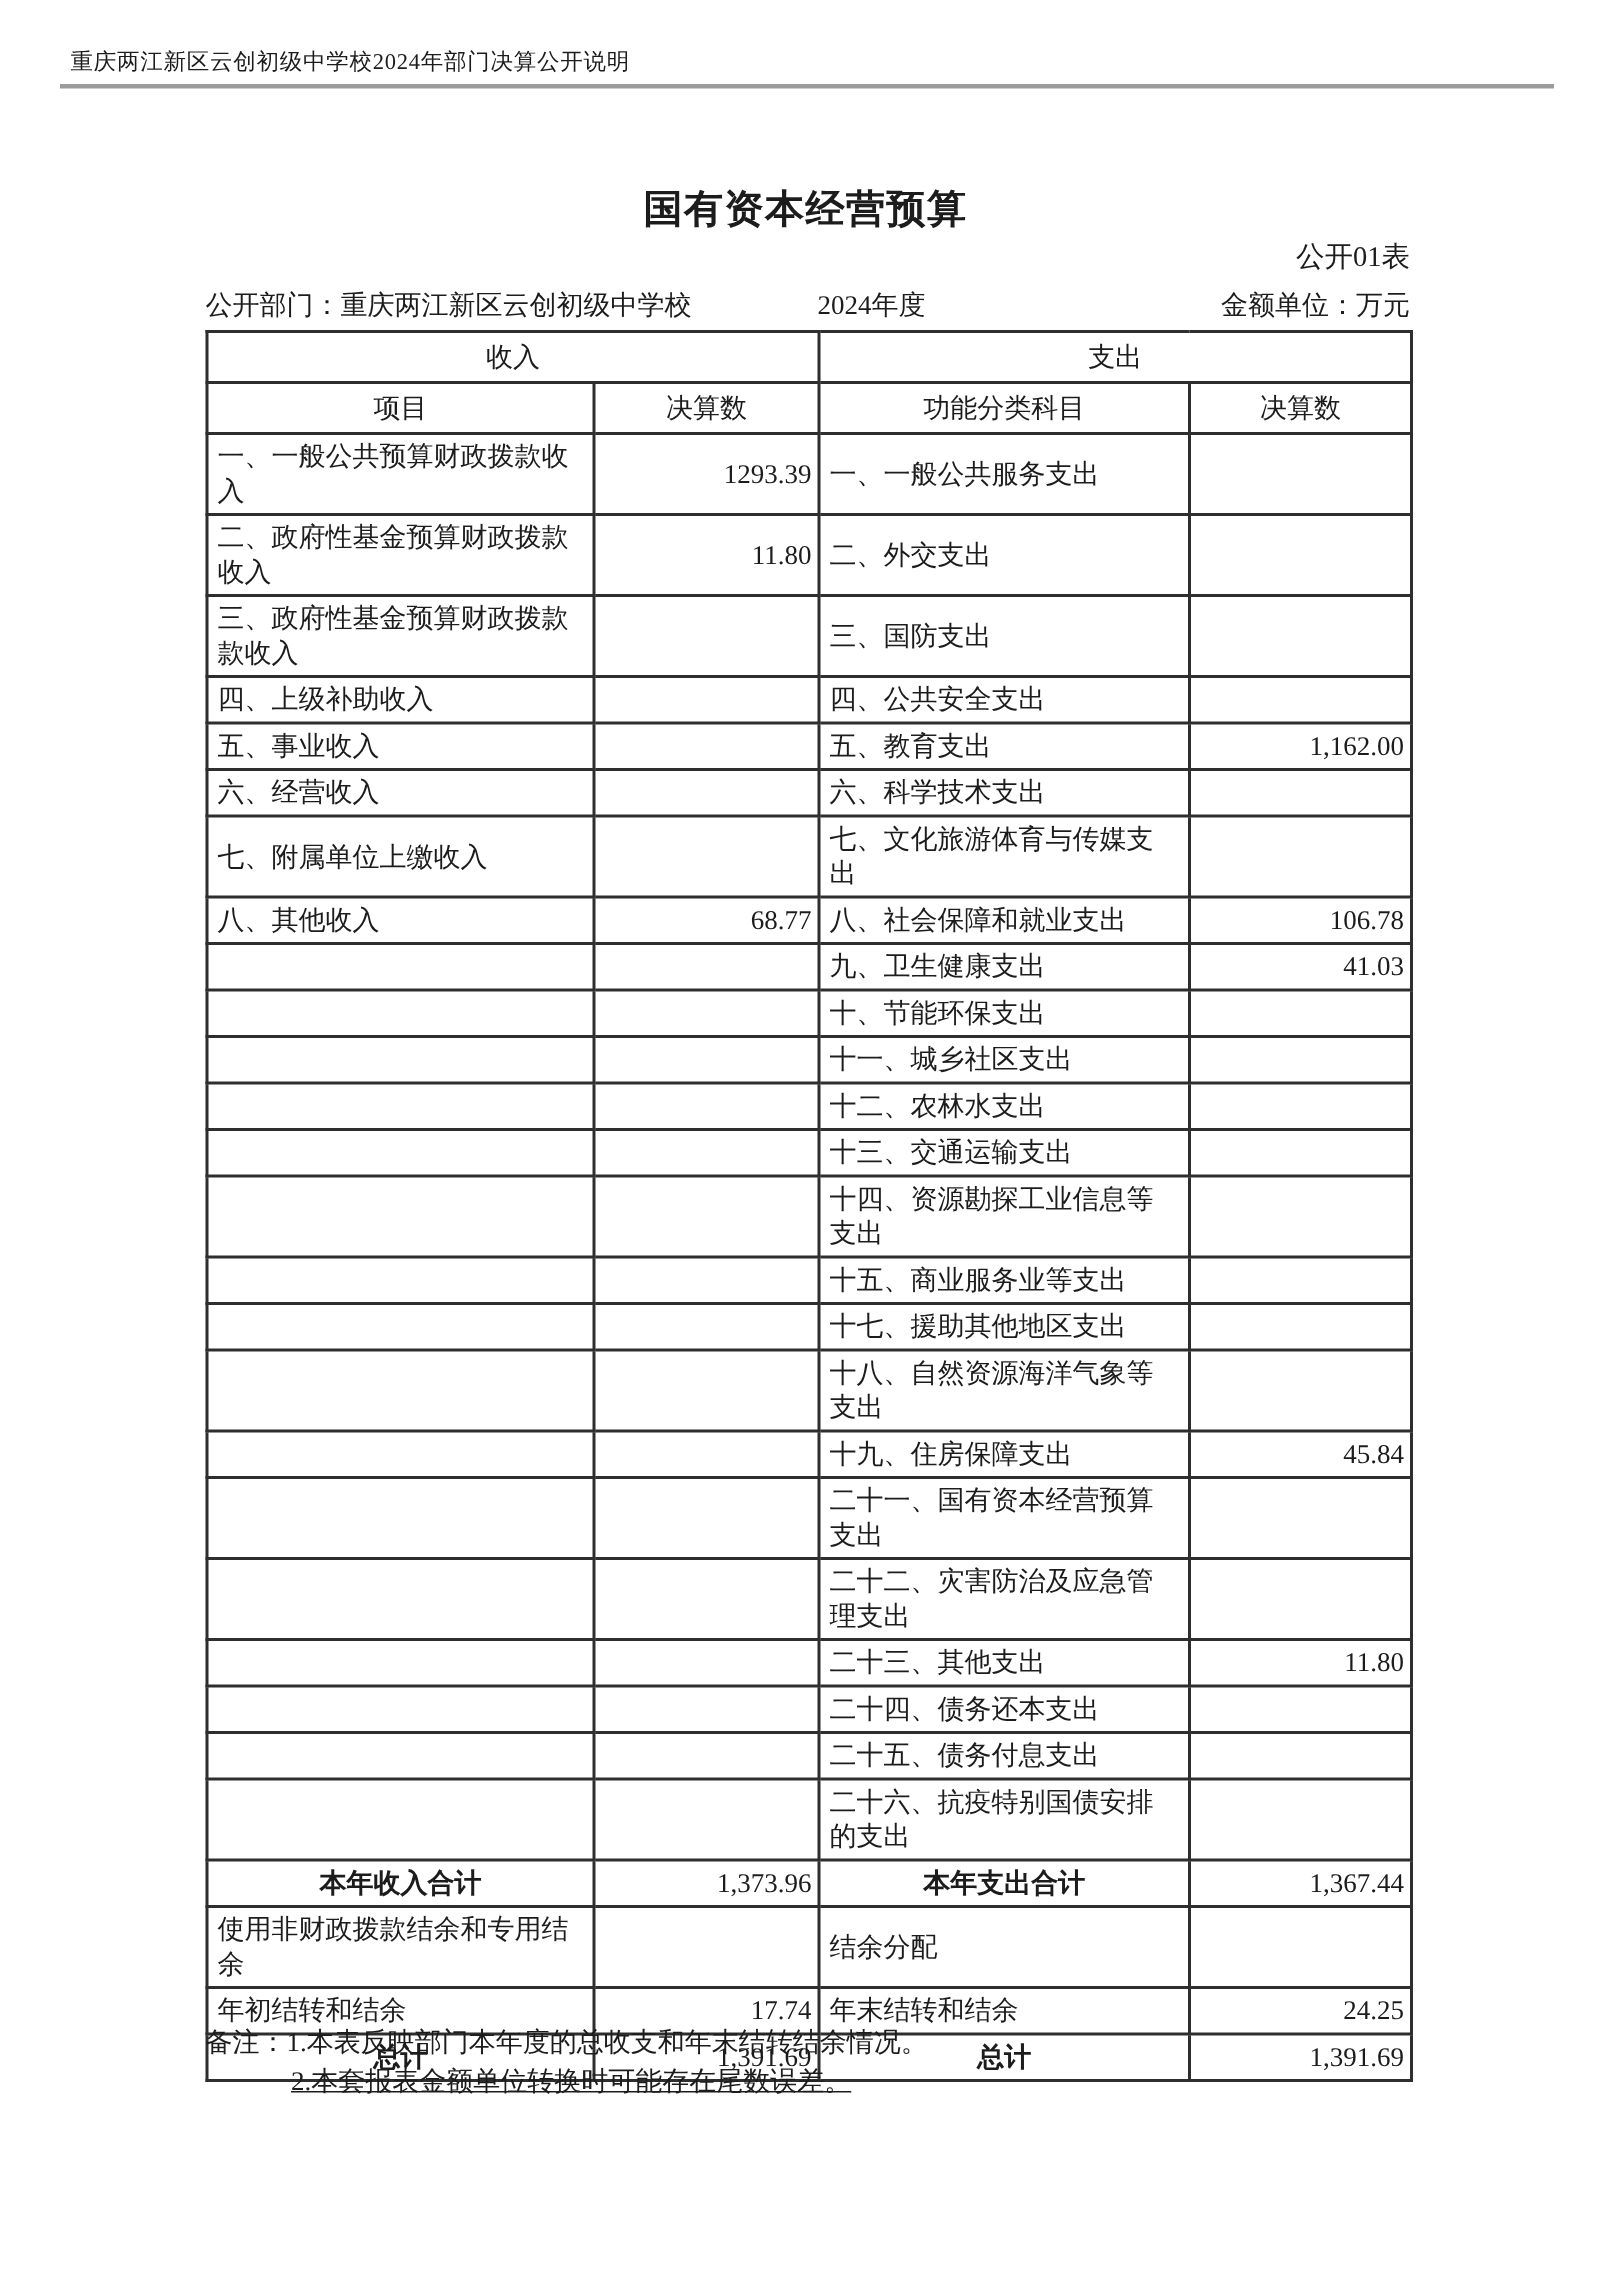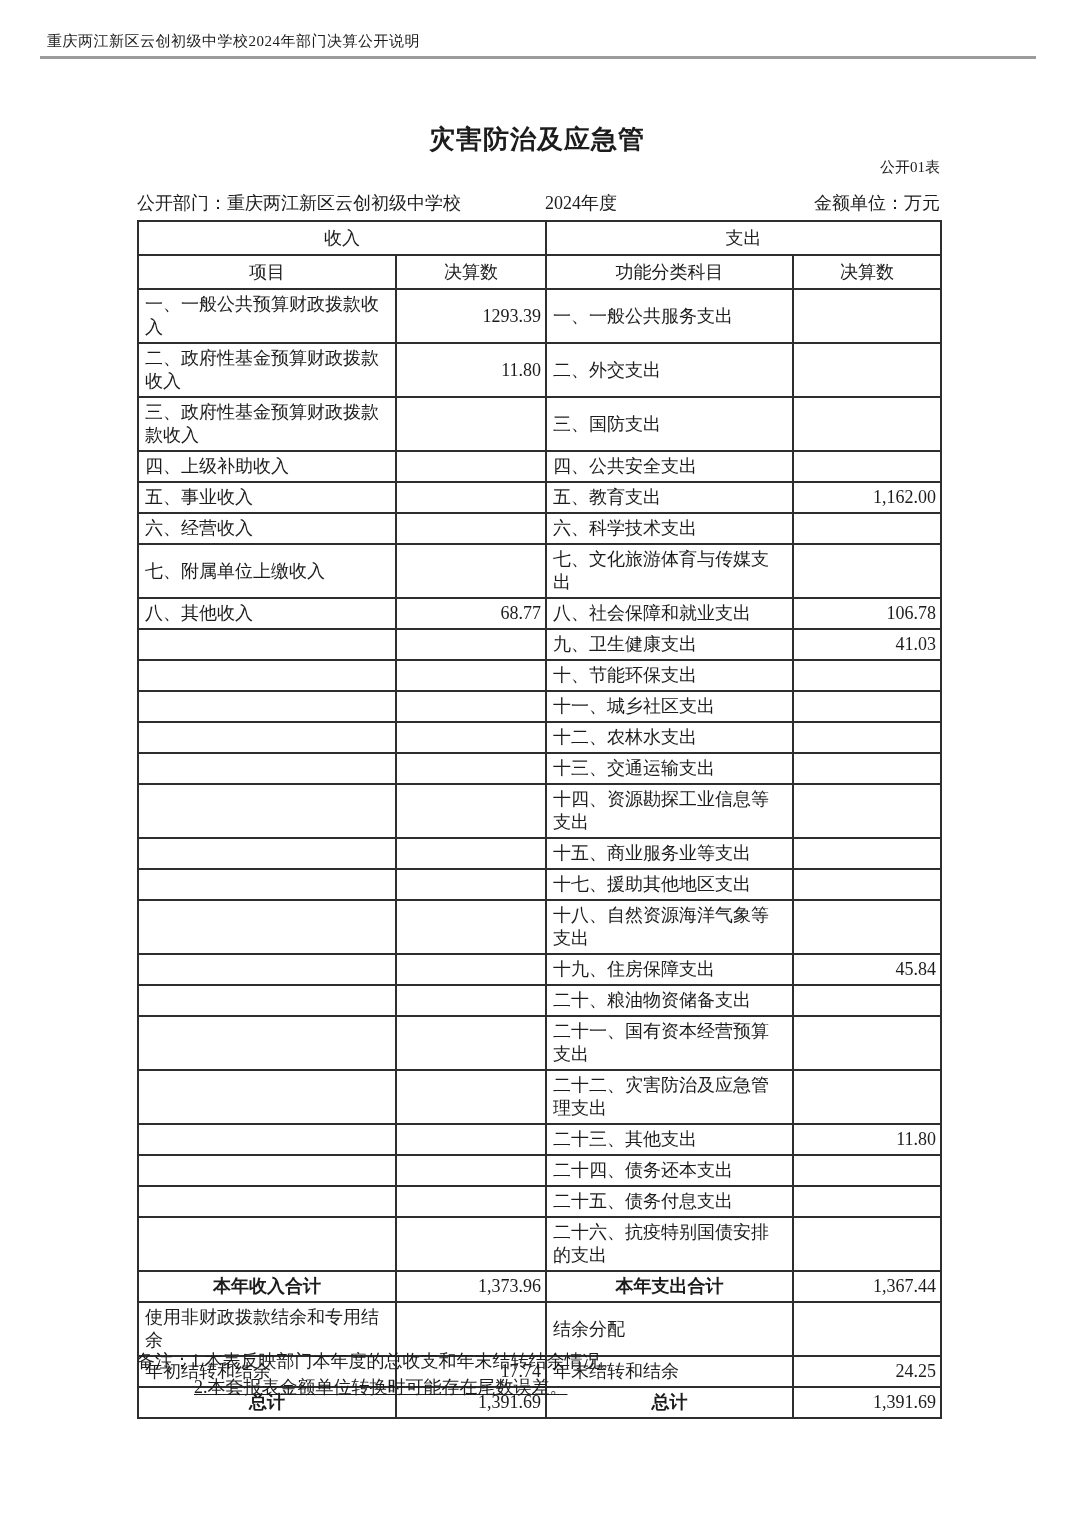--- a/index.html
+++ b/index.html
@@ -18,21 +18,21 @@
   .header-rule{
     position:absolute;top:56px;left:40px;width:996px;height:3px;
     background:#9c9c9c;border:none;margin:0;
   }
   .title{
     position:absolute;top:122px;left:0;width:100%;
     text-align:center;font-size:26px;font-weight:bold;margin:0;
     letter-spacing:1px;
   }
   .table-code{
-    position:absolute;top:158px;right:134px;font-size:15px;text-align:center;
+    position:absolute;top:158px;right:134px;font-size:19px;text-align:center;
   }
   .meta{
     position:absolute;top:191px;left:137px;width:803px;height:26px;
     font-size:18px;
   }
   .meta-dept{position:absolute;left:0;top:0;white-space:nowrap;}
   .meta-year{position:absolute;left:408px;top:0;white-space:nowrap;}
   .meta-unit{position:absolute;right:0;top:0;white-space:nowrap;}
   table.budget{
     position:absolute;top:220px;left:137px;width:803px;
@@ -68,21 +68,21 @@
   }
 </style>
 </head>
 <body>
 
 <div class="page">
 
   <div class="doc-header">重庆两江新区云创初级中学校2024年部门决算公开说明</div>
   <hr class="header-rule">
 
-  <h1 class="title">灾害防治及应急管</h1>
+  <h1 class="title">国有资本经营预算</h1>
 
   <div class="table-code">公开01表</div>
 
   <div class="meta">
     <span class="meta-dept">公开部门：重庆两江新区云创初级中学校</span>
     <span class="meta-year">2024年度</span>
     <span class="meta-unit">金额单位：万元</span>
   </div>
 
   <table class="budget">
@@ -215,26 +215,20 @@
         </tr>
         <tr>
           <td class="item"></td>
           <td class="value"></td>
           <td class="item">十九、住房保障支出</td>
           <td class="value">45.84</td>
         </tr>
         <tr>
           <td class="item"></td>
           <td class="value"></td>
-          <td class="item">二十、粮油物资储备支出</td>
-          <td class="value"></td>
-        </tr>
-        <tr>
-          <td class="item"></td>
-          <td class="value"></td>
           <td class="item">二十一、国有资本经营预算
 支出</td>
           <td class="value"></td>
         </tr>
         <tr>
           <td class="item"></td>
           <td class="value"></td>
           <td class="item">二十二、灾害防治及应急管
 理支出</td>
           <td class="value"></td>

